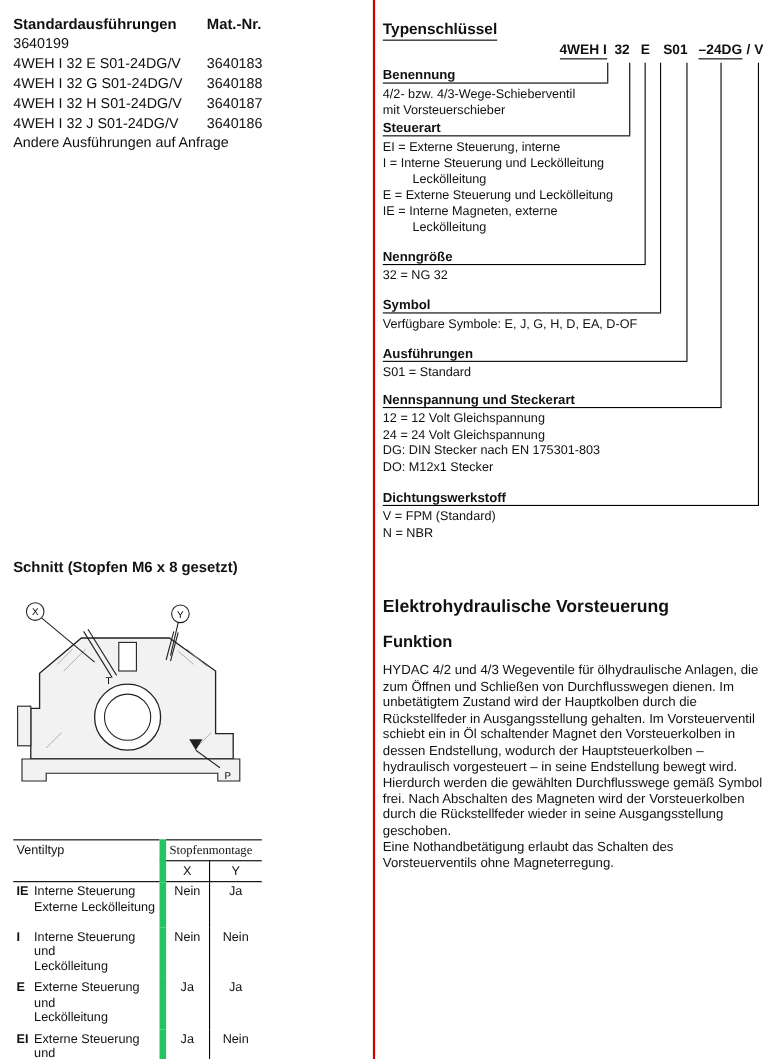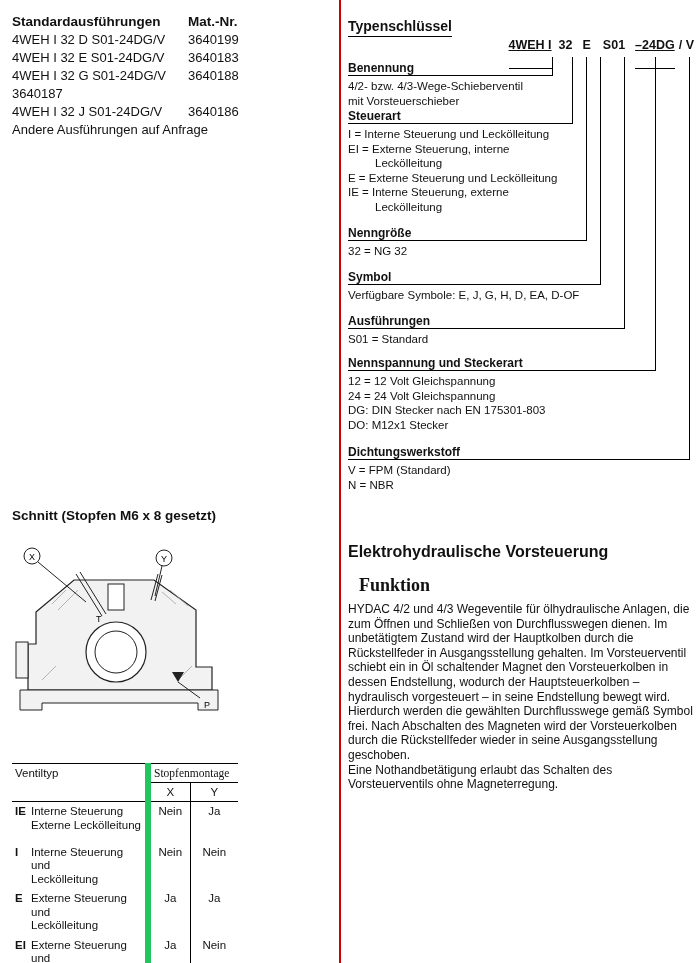--- a/index.html
+++ b/index.html
@@ -21,21 +21,21 @@
   
   .sec-head { position:absolute; font-weight:bold; font-size:12px; white-space:nowrap; }
   .body-text { position:absolute; font-size:11.5px; line-height:14.5px; }
   .body-text .ln { white-space:nowrap; }
   .indent { padding-left:27px; }
 
   .title-u { position:absolute; font-weight:bold; font-size:14px; border-bottom:1px solid #000; padding-bottom:2px; }
 
   .code-row { position:absolute; display:flex; justify-content:flex-end; align-items:baseline; font-weight:bold; font-size:12.5px; white-space:nowrap; }
   .seg { display:inline-block; }
-  .useg { border-bottom:1px solid #000; padding-bottom:16px;text-decoration:underline; }
+  .useg { border-bottom:1px solid #000; padding-bottom:1px; }
 
   
   .para { font-size:12px; line-height:14.6px; }
 
   
   .vtable { border-collapse:collapse; font-size:11.5px; table-layout:fixed; border-top:1px solid #000; border-bottom:1px solid #000; }
   .vtable td { vertical-align:top; padding:3px 3px; }
   .td-typ { border-right:6px solid #22c55e; }
   .td-x  { border-right:1px solid #000; text-align:center; }
   .td-y  { text-align:center; }
@@ -55,32 +55,32 @@
 <div class="page">
 
   <div class="red-sep"></div>
 
   <div class="abs" style="left:12px; top:13px; width:320px;">
     <div class="prow">
       <span class="pcode h1">Standardausführungen</span>
       <span class="h1">Mat.-Nr.</span>
     </div>
     <div class="prow">
-      <span class="pcode">4WEH I 32 D S01-24DG/V</span>
       <span>3640199</span>
     </div>
     <div class="prow">
       <span class="pcode">4WEH I 32 E S01-24DG/V</span>
       <span>3640183</span>
     </div>
     <div class="prow">
       <span class="pcode">4WEH I 32 G S01-24DG/V</span>
       <span>3640188</span>
     </div>
     <div class="prow">
+      <span class="pcode">4WEH I 32 H S01-24DG/V</span>
       <span>3640187</span>
     </div>
     <div class="prow">
       <span class="pcode">4WEH I 32 J S01-24DG/V</span>
       <span>3640186</span>
     </div>
     <div class="prow">
       <span>Andere Ausführungen auf Anfrage</span>
     </div>
   </div>
@@ -219,25 +219,25 @@
   <div class="line hline" style="left:348px; top:459px; width:342px;"></div>
 
   <div class="sec-head" style="left:348px; top:61px;">Benennung</div>
   <div class="body-text" style="left:348px; top:79px;">
     <div class="ln">4/2- bzw. 4/3-Wege-Schieberventil</div>
     <div class="ln">mit Vorsteuerschieber</div>
   </div>
 
   <div class="sec-head" style="left:348px; top:109px;">Steuerart</div>
   <div class="body-text" style="left:348px; top:127px;">
+    <div class="ln">EI = Externe Steuerung, interne</div>
     <div class="ln">I  = Interne Steuerung und Leckölleitung</div>
-    <div class="ln">EI = Externe Steuerung, interne</div>
     <div class="ln indent">Leckölleitung</div>
     <div class="ln">E  = Externe Steuerung und Leckölleitung</div>
-    <div class="ln">IE = Interne Steuerung, externe</div>
+    <div class="ln">IE = Interne Magneten, externe</div>
     <div class="ln indent">Leckölleitung</div>
   </div>
 
   <div class="sec-head" style="left:348px; top:226px;">Nenngröße</div>
   <div class="body-text" style="left:348px; top:244px;">32 = NG 32</div>
 
   <div class="sec-head" style="left:348px; top:270px;">Symbol</div>
   <div class="body-text" style="left:348px; top:288px;">Verfügbare Symbole: E, J, G, H, D, EA, D-OF</div>
 
   <div class="sec-head" style="left:348px; top:314px;">Ausführungen</div>
@@ -251,19 +251,19 @@
     <div class="ln">DO: M12x1 Stecker</div>
   </div>
 
   <div class="sec-head" style="left:348px; top:445px;">Dichtungswerkstoff</div>
   <div class="body-text" style="left:348px; top:463px;">
     <div class="ln">V = FPM (Standard)</div>
     <div class="ln">N = NBR</div>
   </div>
 
   <div class="abs b" style="left:348px; top:543px; font-size:16px;">Elektrohydraulische Vorsteuerung</div>
-  <div class="abs b" style="left:359px; top:575px; font-size:18px;font-family:Liberation Serif, serif;">Funktion</div>
+  <div class="abs b" style="left:348px; top:575px; font-size:15px;">Funktion</div>
   <div class="abs para" style="left:348px; top:602px; width:346px;">
     <div>HYDAC 4/2 und 4/3 Wegeventile für ölhydraulische Anlagen, die zum Öffnen und Schließen von Durchflusswegen dienen. Im unbetätigtem Zustand wird der Hauptkolben durch die Rückstellfeder in Ausgangsstellung gehalten. Im Vorsteuerventil schiebt ein in Öl schaltender Magnet den Vorsteuerkolben in dessen Endstellung, wodurch der Hauptsteuerkolben – hydraulisch vorgesteuert – in seine Endstellung bewegt wird. Hierdurch werden die gewählten Durchflusswege gemäß Symbol frei. Nach Abschalten des Magneten wird der Vorsteuerkolben durch die Rückstellfeder wieder in seine Ausgangsstellung geschoben.</div>
     <div>Eine Nothandbetätigung erlaubt das Schalten des Vorsteuerventils ohne Magneterregung.</div>
   </div>
 
 </div>
 
 </body></html>

